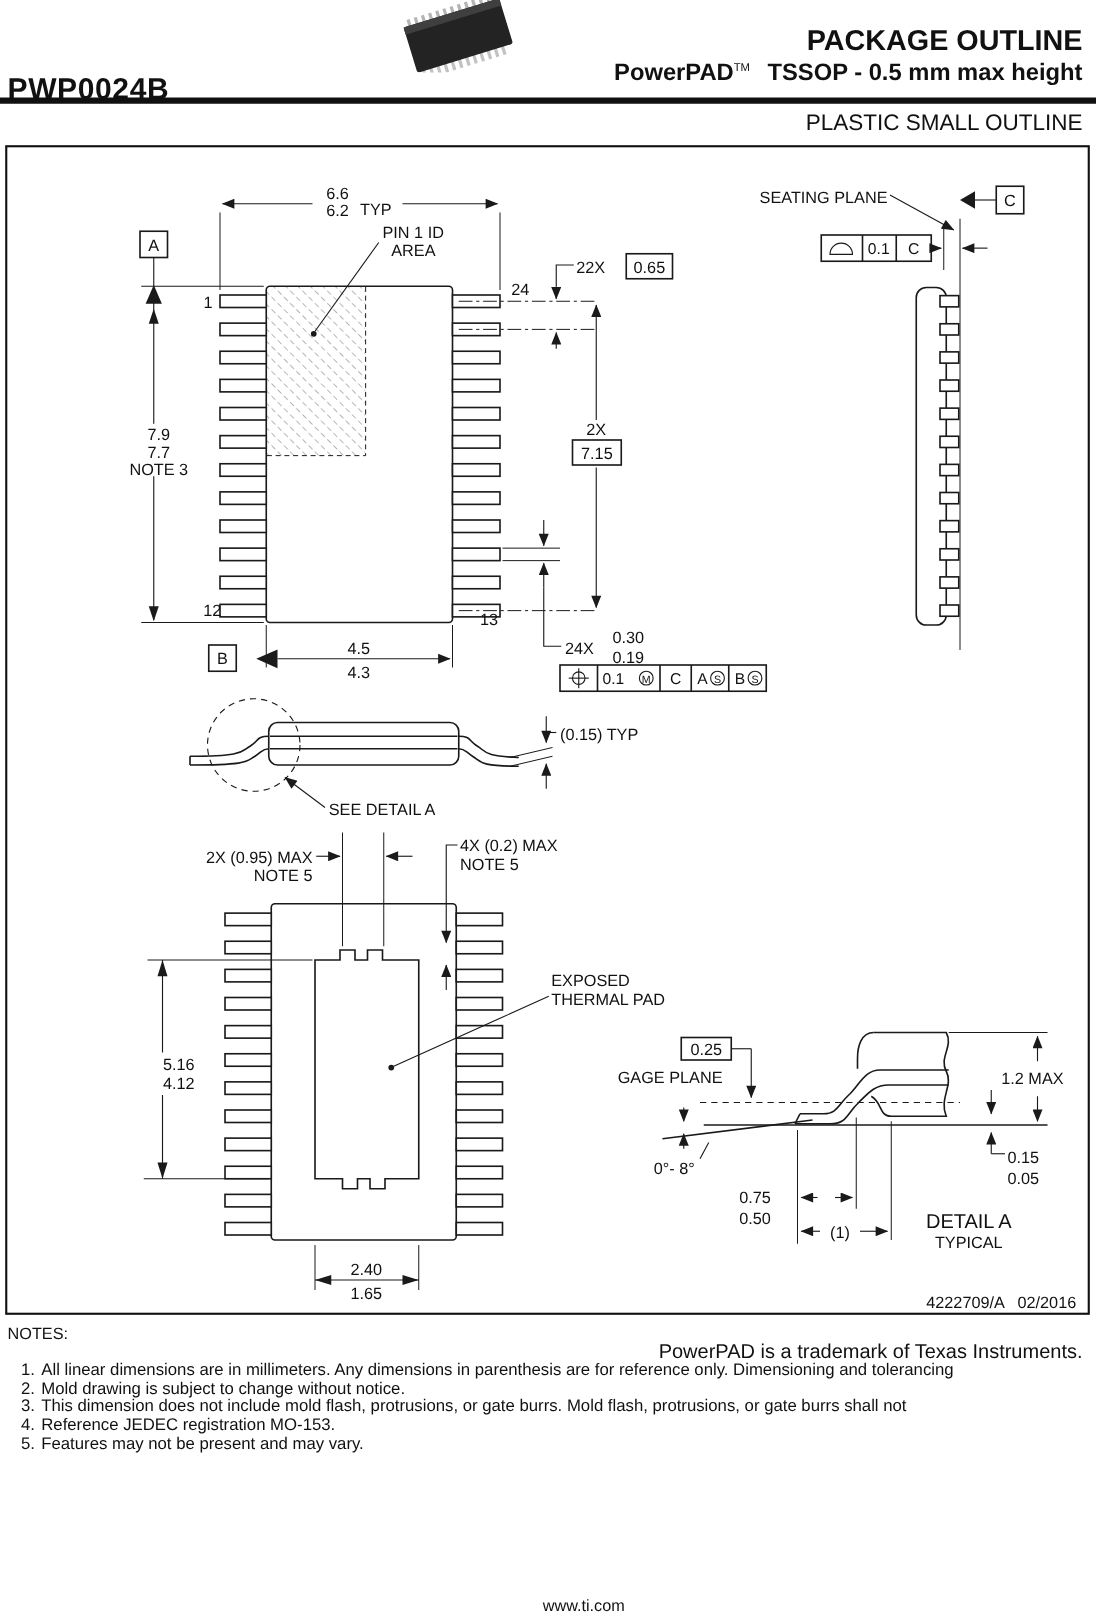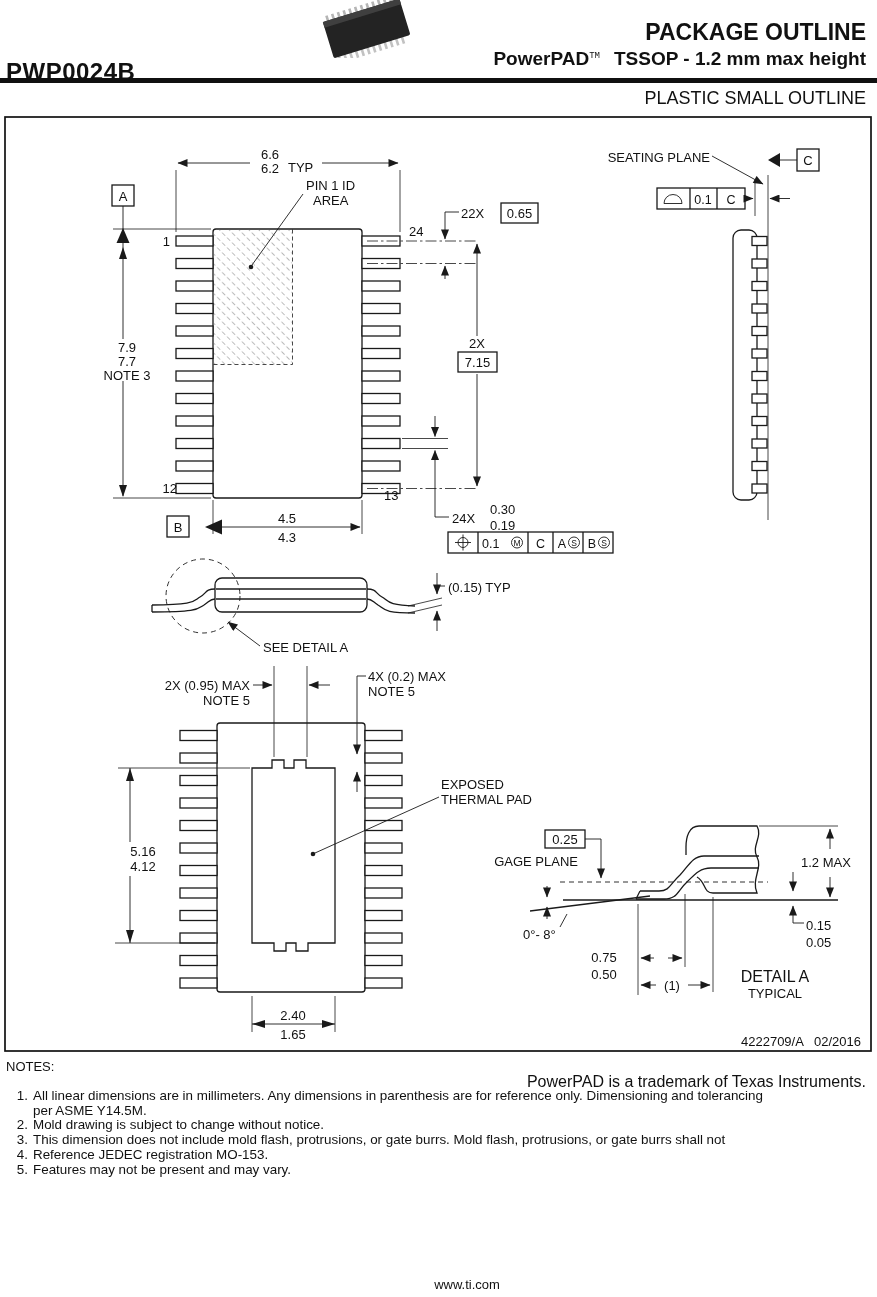--- a/index.html
+++ b/index.html
@@ -1,21 +1,21 @@
 <!DOCTYPE html>
 <html><head>
 <meta charset="utf-8">
 <style>
   html,body{margin:0;padding:0;background:#fff;}
   body{width:877px;height:1297px;position:relative;font-family:"Liberation Sans",sans-serif;color:#111;overflow:hidden;}
   .abs{position:absolute;}
   .hdr-code{left:6px;top:58px;font-size:24px;font-weight:bold;letter-spacing:0.5px;}
   .hdr-title{right:11px;top:5px;font-size:23px;font-weight:bold;margin-top:14px;}
   .hdr-sub{right:11px;top:48px;font-size:19px;font-weight:bold;}
-  .hdr-sub sup{font-size:9px;font-weight:normal;vertical-align:super;font-family:Liberation Mono, monospace;}
+  .hdr-sub sup{font-size:9px;font-weight:normal;vertical-align:super;}
   .hdr-sub .gap{display:inline-block;width:14px;}
   .rule{left:0;top:78px;width:877px;height:5px;background:#101010;}
   .hdr-outline{right:11px;top:88px;font-size:18px;}
   .tm-line{right:11px;top:1073px;font-size:16px;}
   .notes-label{left:6px;top:1059px;font-size:13px;}
   .notes{left:8px;top:1089px;width:845px;font-size:13.4px;line-height:14.7px;}
   .note-row{display:flex;}
   .note-row .num{width:20px;flex:0 0 20px;text-align:right;padding-right:5px;}
   .note-row .txt{flex:1;}
   .website{left:392px;top:1277px;width:150px;text-align:center;font-size:13px;}
@@ -44,21 +44,21 @@
     <g transform="rotate(-17 62 30)">
       <line x1="28" y1="8" x2="100" y2="8" stroke="#b5b5b5" stroke-width="6" stroke-dasharray="2.6,3.4"></line>
       <line x1="28" y1="50" x2="100" y2="50" stroke="#c2c2c2" stroke-width="9" stroke-dasharray="2.6,3.4"></line>
       <rect x="24" y="10" width="80" height="38" rx="2" fill="#232323"></rect>
       <rect x="24" y="10" width="80" height="6" fill="#3f3f3f"></rect>
     </g>
   </svg>
 </div>
 
 <div class="abs hdr-title">PACKAGE OUTLINE</div>
-<div class="abs hdr-sub"><span>PowerPAD</span><sup>TM</sup><span class="gap"></span><span>TSSOP - 1.2 mm max height</span></div>
+<div class="abs hdr-sub"><span>PowerPAD</span><sup>TM</sup><span class="gap"></span><span>TSSOP - 0.5 mm max height</span></div>
 <div class="abs rule"></div>
 <div class="abs hdr-outline">PLASTIC SMALL OUTLINE</div>
 
 <svg class="abs" style="left:0;top:0;" width="877" height="1297" viewBox="0 0 877 1297">
   <defs>
     <marker id="arr" viewBox="0 0 10 8" refX="9.5" refY="4" markerWidth="11" markerHeight="8" orient="auto-start-reverse" markerUnits="userSpaceOnUse">
         <path d="M0,0 L10,4 L0,8 Z" fill="#1a1a1a"></path>
       </marker>
     <pattern id="hatch" width="7" height="7" patternUnits="userSpaceOnUse" patternTransform="rotate(45)">
       <line x1="0" y1="0" x2="7" y2="0" stroke="#6a6a6a" stroke-width="0.9" stroke-dasharray="4,2.6"></line>
@@ -415,24 +415,20 @@
 
 <div class="abs tm-line">PowerPAD is a trademark of Texas Instruments.</div>
 <div class="abs notes-label">NOTES:</div>
 
 <div class="abs notes">
   <div class="note-row">
       <span class="num">1.</span>
       <span class="txt">All linear dimensions are in millimeters. Any dimensions in parenthesis are for reference only. Dimensioning and tolerancing</span>
     </div>
   <div class="note-row">
-      <span class="num"></span>
-      <span class="txt">per ASME Y14.5M.</span>
-    </div>
-  <div class="note-row">
       <span class="num">2.</span>
       <span class="txt">Mold drawing is subject to change without notice.</span>
     </div>
   <div class="note-row">
       <span class="num">3.</span>
       <span class="txt">This dimension does not include mold flash, protrusions, or gate burrs. Mold flash, protrusions, or gate burrs shall not</span>
     </div>
   <div class="note-row">
       <span class="num">4.</span>
       <span class="txt">Reference JEDEC registration MO-153.</span>

